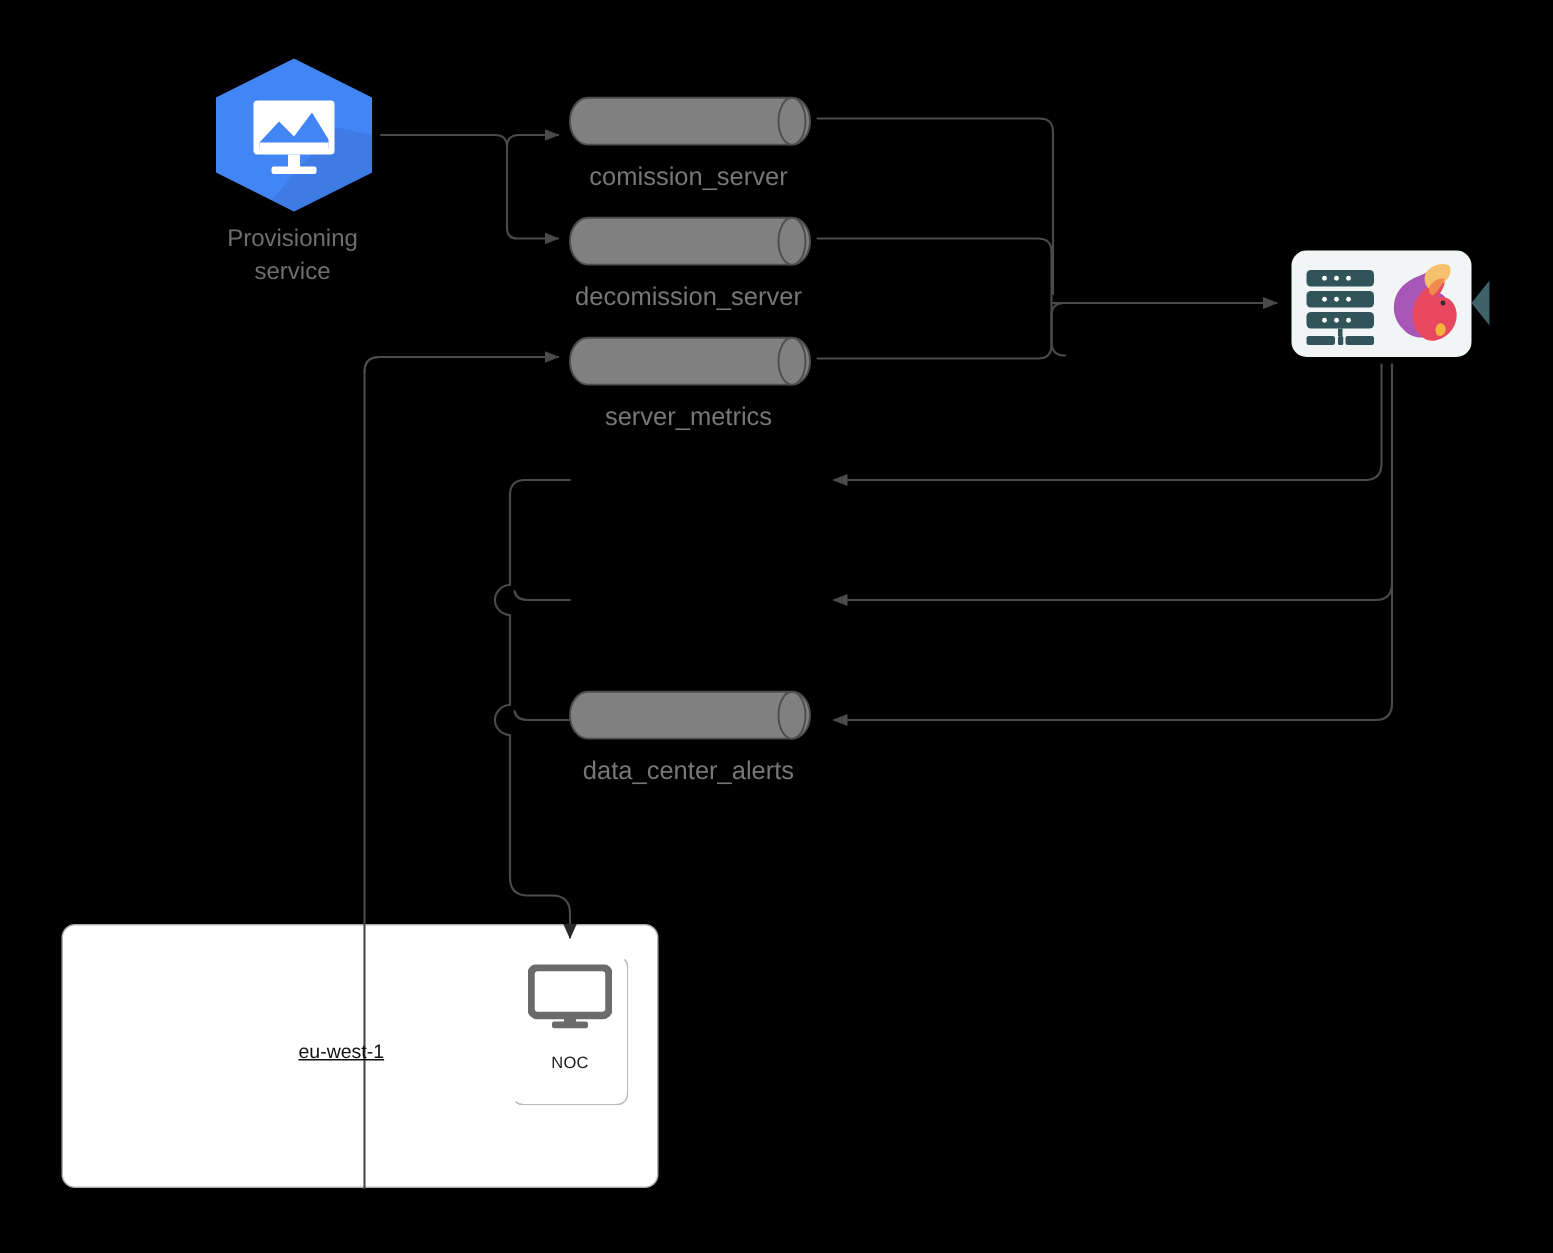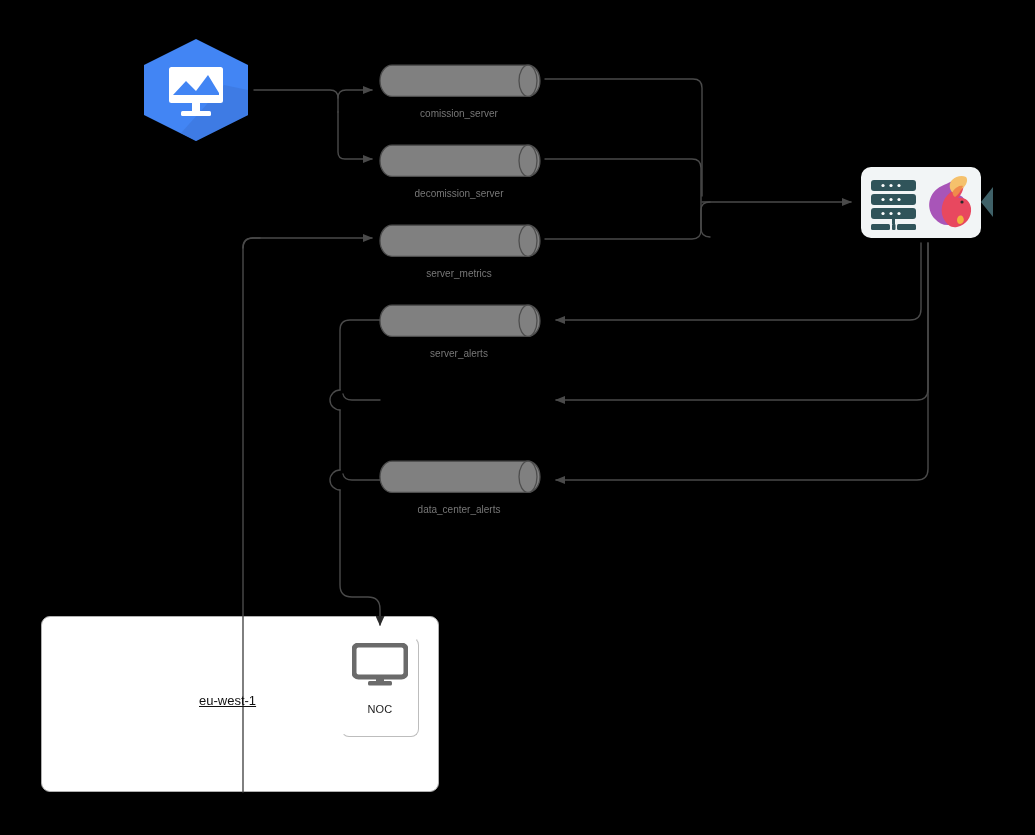--- a/index.html
+++ b/index.html
@@ -33,21 +33,21 @@
   .queue-wrap {
     position: absolute;
   }
   .queue-label {
     position: absolute;
     width: 320px;
     left: -80px;
     top: 44px;
     text-align: center;
     color: #777777;
-    font-size: 10px;
+    font-size: 17px;
     font-family: "Liberation Sans", sans-serif;
     white-space: nowrap;
   }
   
   .prov-label {
     position: absolute;
     width: 220px;
     left: -55px;
     top: 112px;
     text-align: center;
@@ -155,20 +155,24 @@
   <div class="node" style="left:140px; top:37px; width:112px; height:106px;">
     <svg width="112" height="106" viewBox="0 0 112 106">
       <polygon points="56,2 108,28 108,78 56,104 4,78 4,28" fill="#4285f4"></polygon>
       <polygon points="108,53 108,78 56,104 41,96 84,48" fill="#3c77db" opacity="0.65"></polygon>
       <rect x="29" y="30" width="54" height="36" rx="2.5" fill="#ffffff"></rect>
       <path d="M33,58 L46,44 L56,54 L68,38 L79,56 L79,62 L33,62 Z" fill="#4285f4"></path>
       <rect x="33" y="58" width="46" height="5" fill="#ffffff"></rect>
       <rect x="52" y="66" width="8" height="9" fill="#ffffff"></rect>
       <rect x="41" y="74" width="30" height="5" rx="1.5" fill="#ffffff"></rect>
     </svg>
+    <div class="prov-label">
+      <span>Provisioning</span><br>
+      <span>service</span>
+    </div>
   </div>
 
   <div class="queue-wrap" style="left:379px; top:64px; width:162px; height:32px;">
     <svg width="166" height="34" viewBox="0 0 166 34">
       <path d="M13,1.2 L149,1.2 A12,15.6 0 0,1 149,32.4 L13,32.4 A12,15.6 0 0,1 13,1.2 Z" fill="#808080" stroke="#4d4d4d" stroke-width="1.3"></path>
       <ellipse cx="149" cy="16.8" rx="9" ry="15.6" fill="#808080" stroke="#4d4d4d" stroke-width="1.3"></ellipse>
     </svg>
     <div class="queue-label">comission_server</div>
   </div>
 
@@ -181,27 +185,20 @@
   </div>
 
   <div class="queue-wrap" style="left:379px; top:224px; width:162px; height:32px;">
     <svg width="166" height="34" viewBox="0 0 166 34">
       <path d="M13,1.2 L149,1.2 A12,15.6 0 0,1 149,32.4 L13,32.4 A12,15.6 0 0,1 13,1.2 Z" fill="#808080" stroke="#4d4d4d" stroke-width="1.3"></path>
       <ellipse cx="149" cy="16.8" rx="9" ry="15.6" fill="#808080" stroke="#4d4d4d" stroke-width="1.3"></ellipse>
     </svg>
     <div class="queue-label">server_metrics</div>
   </div>
 
-  <div class="queue-wrap" style="left:379px; top:304px; width:162px; height:32px;">
-    <svg width="166" height="34" viewBox="0 0 166 34">
-      <path d="M13,1.2 L149,1.2 A12,15.6 0 0,1 149,32.4 L13,32.4 A12,15.6 0 0,1 13,1.2 Z" fill="#808080" stroke="#4d4d4d" stroke-width="1.3"></path>
-      <ellipse cx="149" cy="16.8" rx="9" ry="15.6" fill="#808080" stroke="#4d4d4d" stroke-width="1.3"></ellipse>
-    </svg>
-    <div class="queue-label">server_alerts</div>
-  </div>
 
 
   <div class="queue-wrap" style="left:379px; top:460px; width:162px; height:32px;">
     <svg width="166" height="34" viewBox="0 0 166 34">
       <path d="M13,1.2 L149,1.2 A12,15.6 0 0,1 149,32.4 L13,32.4 A12,15.6 0 0,1 13,1.2 Z" fill="#808080" stroke="#4d4d4d" stroke-width="1.3"></path>
       <ellipse cx="149" cy="16.8" rx="9" ry="15.6" fill="#808080" stroke="#4d4d4d" stroke-width="1.3"></ellipse>
     </svg>
     <div class="queue-label">data_center_alerts</div>
   </div>
 

